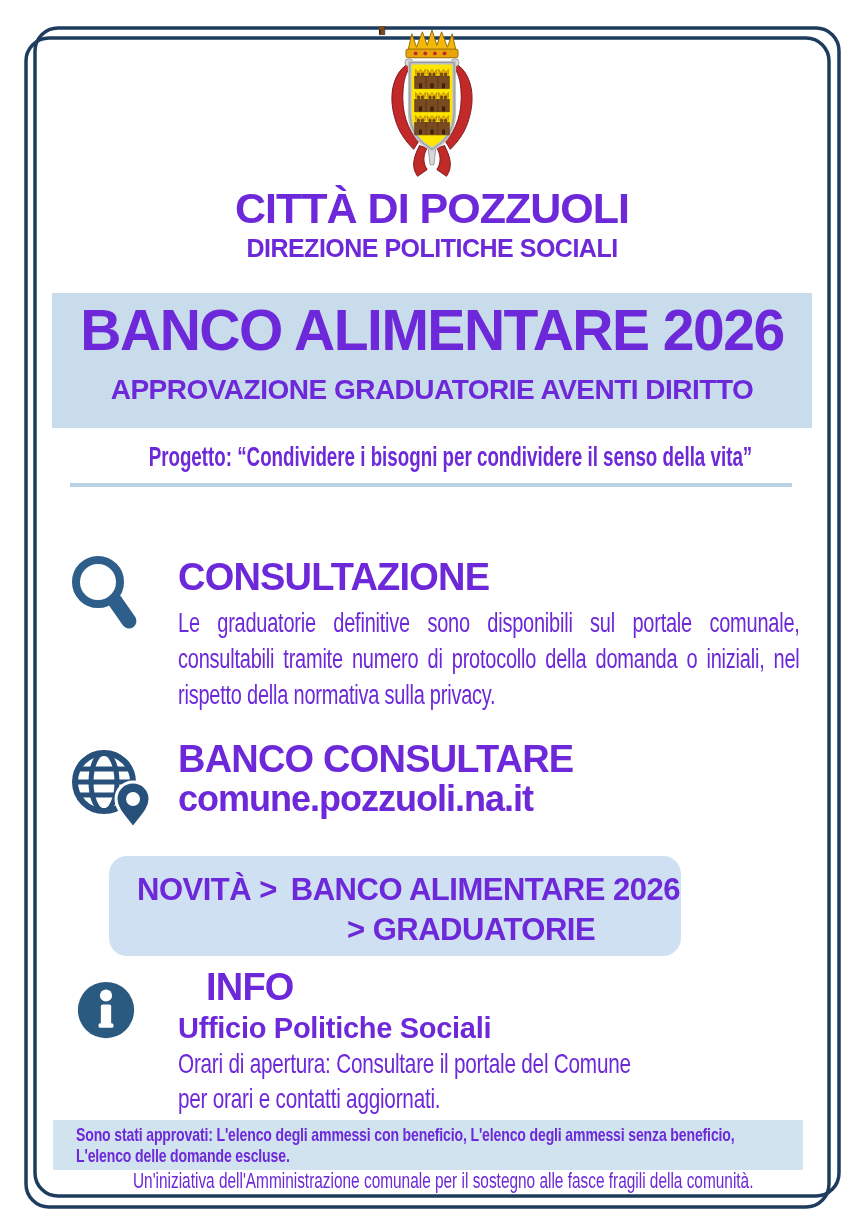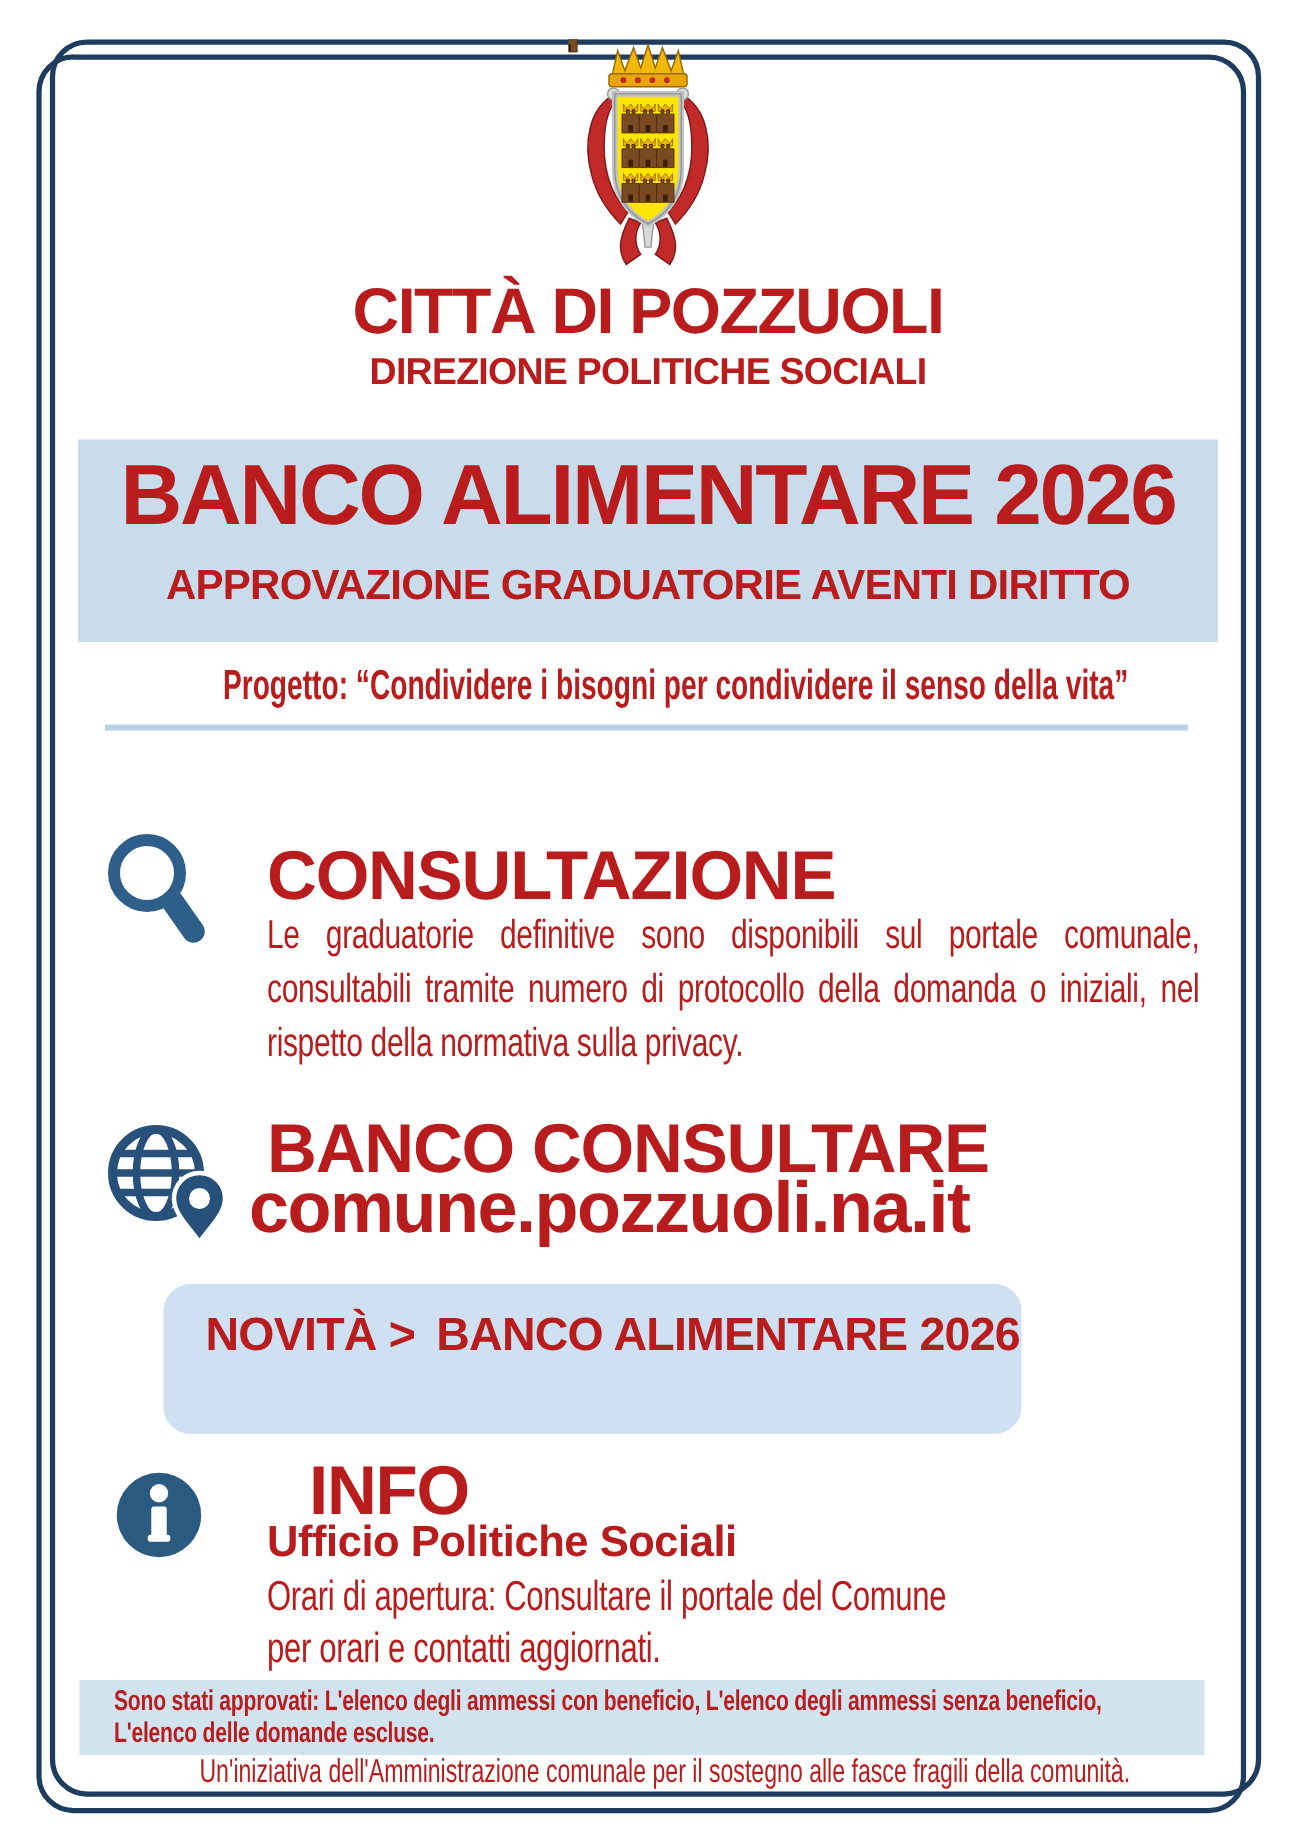--- a/index.html
+++ b/index.html
@@ -1,21 +1,21 @@
 <!DOCTYPE html>
 <html><head>
 <meta charset="utf-8">
 <style>
   html,body{margin:0;padding:0;background:#ffffff;}
   .poster{
     position:relative;
     width:864px;height:1232px;
     background:#ffffff;
     font-family:"Liberation Sans", sans-serif;
-    color:#b91c1c;
+    color:#6d28d9;
     overflow:hidden;
   }
   .frame-svg{position:absolute;left:0;top:0;}
   .crest{position:absolute;left:50%;top:26px;transform:translateX(-50%);}
   .city-title{
     position:absolute;left:0;right:0;top:184px;
     text-align:center;font-size:43px;font-weight:700;letter-spacing:-1px;
   }
   .dept-title{
     position:absolute;left:0;right:0;top:234px;
@@ -31,30 +31,30 @@
     position:absolute;left:0;right:0;top:441px;text-align:center;white-space:nowrap;
   }
   .project-line span{
     display:inline-block;font-size:28px;font-weight:700;
     transform:scaleX(0.67);transform-origin:center top;
   }
   .divider{
     position:absolute;left:70px;top:483px;width:722px;height:4px;background:#b9d2e4;
   }
   .icon-box{position:absolute;}
-  .sec-heading{position:absolute;font-size:46px;font-weight:700;letter-spacing:-0.8px;}
+  .sec-heading{position:absolute;font-size:38px;font-weight:700;letter-spacing:-0.8px;}
   .cond-block{
     position:absolute;left:178px;width:840px;
     transform:scaleX(0.74);transform-origin:left top;
     font-size:27px;line-height:1.33;letter-spacing:-0.3px;
     text-align:justify;
   }
   .url-line{
-    position:absolute;left:166px;top:778px;
-    font-size:48px;font-weight:700;letter-spacing:-1px;
+    position:absolute;left:178px;top:778px;
+    font-size:36px;font-weight:700;letter-spacing:-1px;
   }
   .crumb-box{
     position:absolute;left:78px;top:856px;width:572px;height:100px;
     background:#cfe0f2;border-radius:18px;
     font-size:31px;font-weight:700;letter-spacing:-0.5px;margin-left:31px;
   }
   .crumb-l1{margin:16px 0 0 28px;}
   .crumb-l1 .crumb-main{margin-left:14px;}
   .crumb-l2{margin:4px 0 0 238px;}
   .office-name{position:absolute;left:178px;top:1012px;font-size:29px;font-weight:700;letter-spacing:-0.3px;}
@@ -159,20 +159,21 @@
       <circle cx="69" cy="59" r="7" fill="#ffffff"></circle>
     </svg>
   </div>
   <div class="sec-heading" style="left:178px;top:738px;">BANCO CONSULTARE</div>
   <div class="url-line">comune.pozzuoli.na.it</div>
 
   <div class="crumb-box">
     <div class="crumb-l1">
       <span>NOVITÀ &gt;</span><span class="crumb-main">BANCO ALIMENTARE 2026</span>
     </div>
+    <div class="crumb-l2">&gt; GRADUATORIE</div>
   </div>
 
   <div class="icon-box" style="left:76px;top:980px;">
     <svg width="60" height="60" viewBox="0 0 64 64">
       <circle cx="32" cy="32" r="30" fill="#2b5a80"></circle>
       <circle cx="32" cy="16.5" r="6.5" fill="#ffffff"></circle>
       <rect x="26.5" y="26" width="11" height="23" rx="2" fill="#ffffff"></rect>
       <rect x="24" y="46" width="16" height="5" rx="2" fill="#ffffff"></rect>
     </svg>
   </div>

